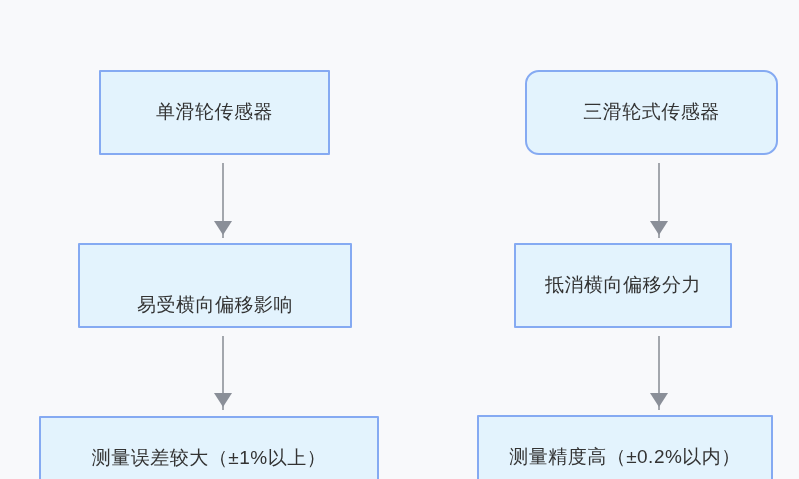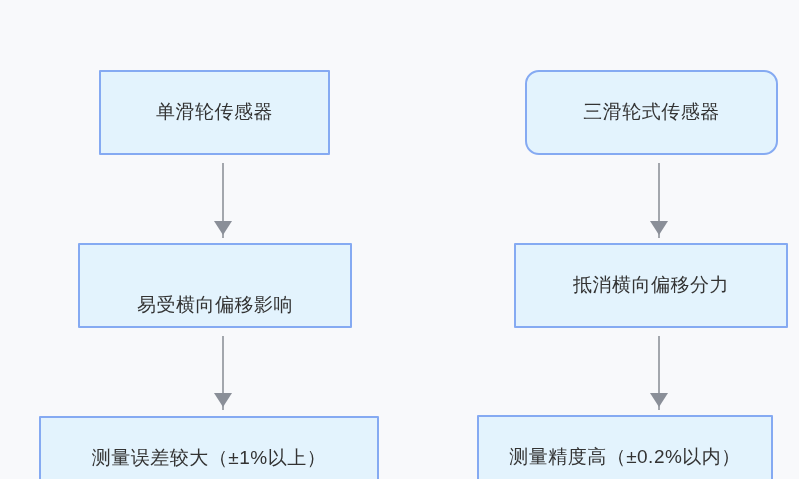--- a/index.html
+++ b/index.html
@@ -29,21 +29,21 @@
     text-align: center;
     letter-spacing: 0.5px;
     line-height: 1.3;
   }
   
   #node-l1 { left: 67px;  top: 38px;  width: 231px; height: 85px; }
   #node-l2 { left: 46px;  top: 211px; width: 274px; height: 85px; align-items: flex-end; }
   #node-l3 { left: 7px;   top: 384px; width: 340px; height: 84px; }
   
   #node-r1 { left: 493px; top: 38px;  width: 253px; height: 85px; border-radius: 14px; }
-  #node-r2 { left: 482px; top: 211px; width: 274px; height: 85px; }
+  #node-r2 { left: 482px; top: 211px; width: 218px; height: 85px; }
   #node-r3 { left: 445px; top: 383px; width: 296px; height: 84px; }
 
   .arrow {
     position: absolute;
     width: 20px;
   }
   #arrow-l1 { left: 173px; top: 123px; height: 88px; }
   #arrow-l2 { left: 173px; top: 296px; height: 87px; }
   #arrow-r1 { left: 609px; top: 123px; height: 88px; }
   #arrow-r2 { left: 609px; top: 296px; height: 87px; }

